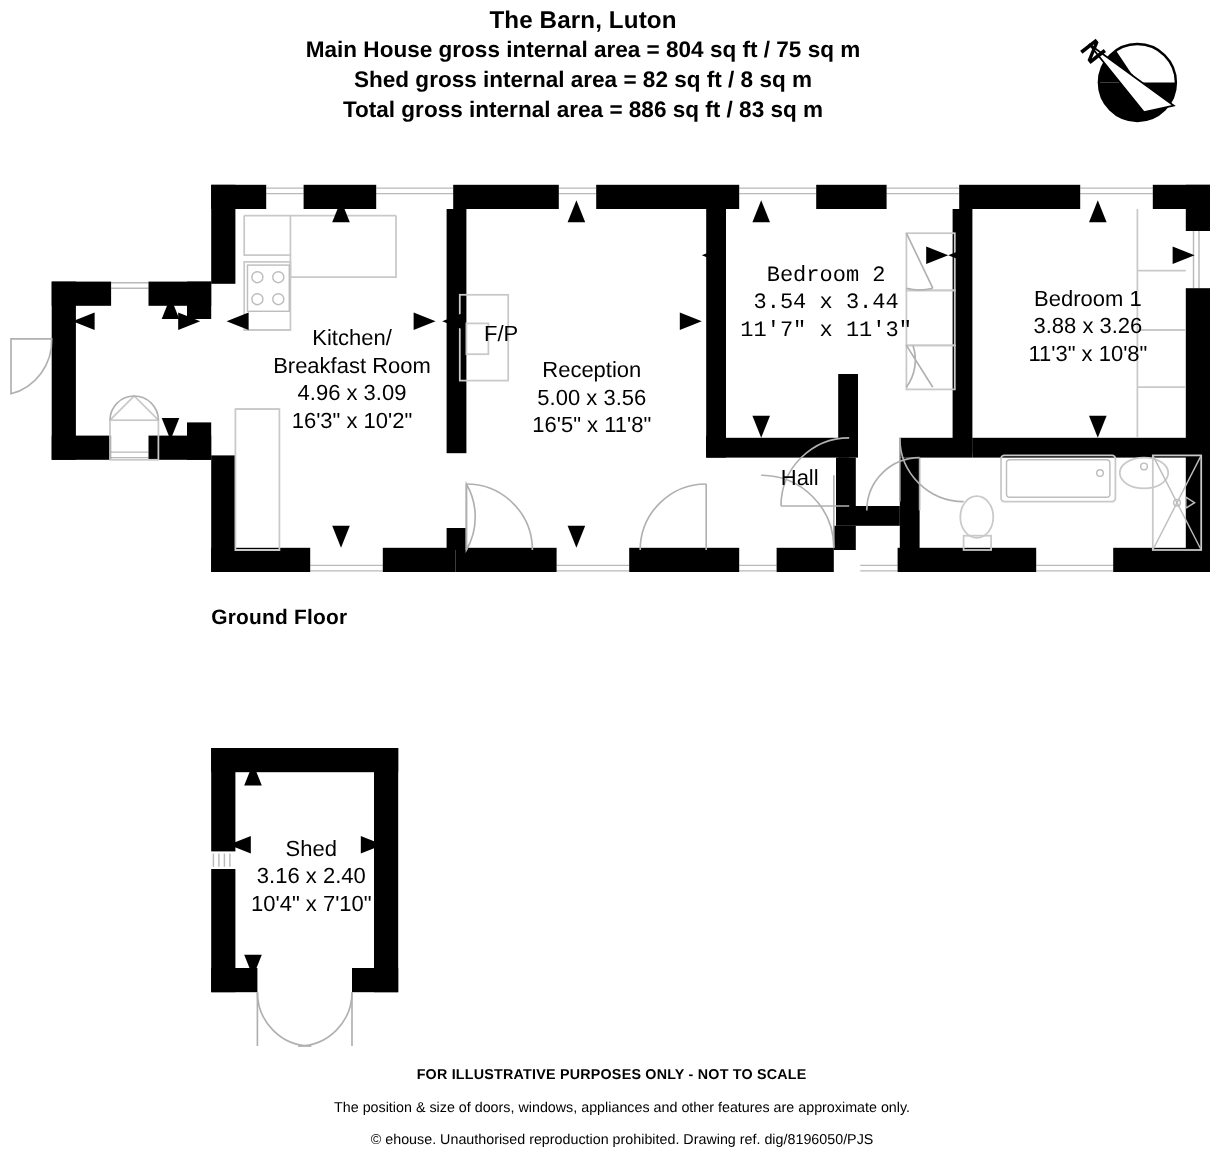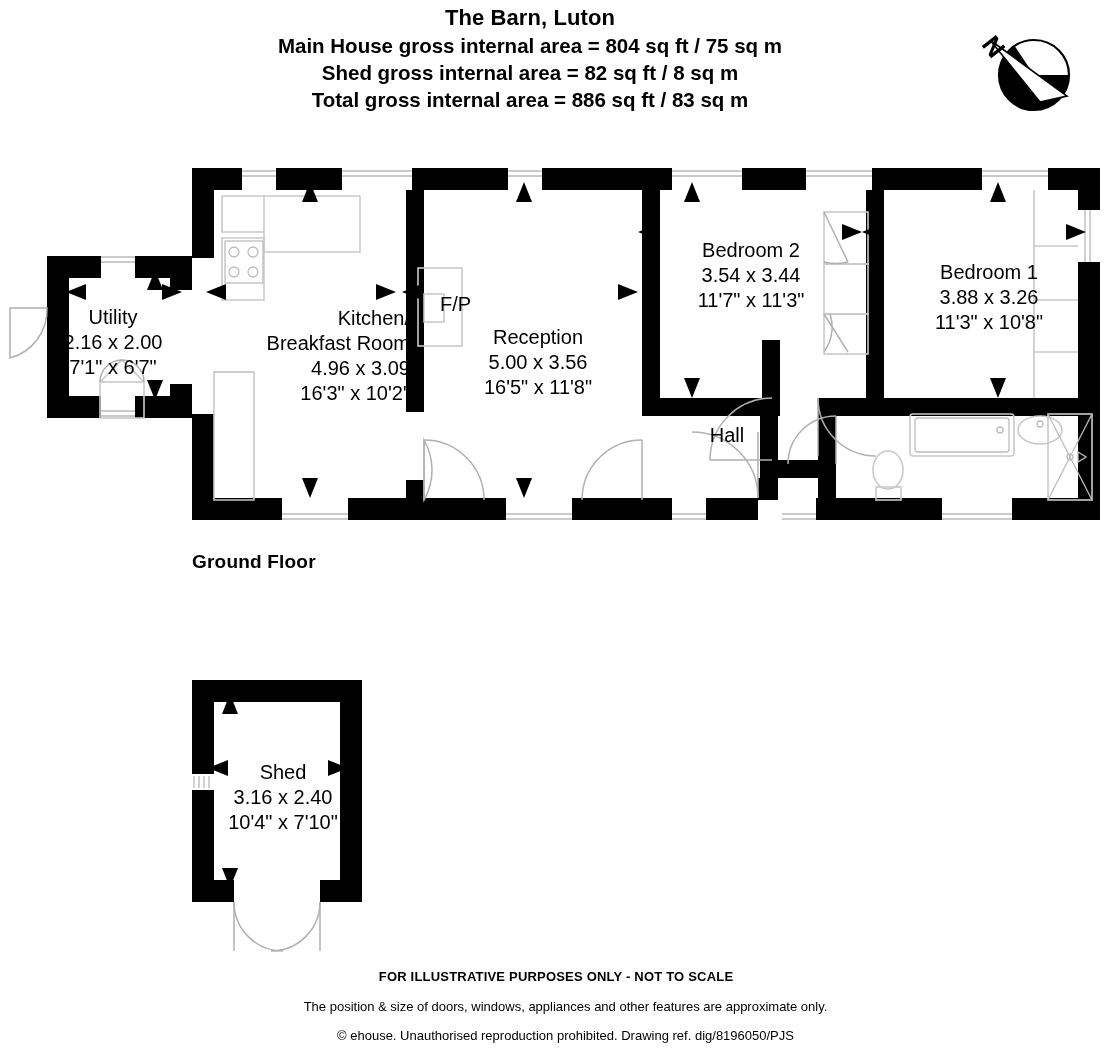--- a/index.html
+++ b/index.html
@@ -393,44 +393,39 @@
         <polygon points="230,694 222,714 238,714"></polygon>
         <polygon points="230,888 222,868 238,868"></polygon>
         <polygon points="208,768 228,760 228,776"></polygon>
         <polygon points="348,768 328,760 328,776"></polygon>
       </g>
     </g>
 
   </svg>
   </div>
 
-  <div class="lbl" style="left:38px; top:305px; width:150px;">
-    <span class="rm">Utility</span>
-    <span class="rm">2.16 x 2.00</span>
-    <span class="rm">7'1" x 6'7"</span>
-  </div>
-
-  <div class="lbl" style="left:230px; top:306px; width:180px;text-align:right;">
+
+  <div class="lbl" style="left:230px; top:296px; width:180px;">
     <span class="rm">Kitchen/</span>
     <span class="rm">Breakfast Room</span>
     <span class="rm">4.96 x 3.09</span>
     <span class="rm">16'3" x 10'2"</span>
   </div>
 
   <div class="lbl" style="left:440px; top:292px; width:60px; text-align:left;">
     <span>F/P</span>
   </div>
 
   <div class="lbl" style="left:448px; top:325px; width:180px;">
     <span class="rm">Reception</span>
     <span class="rm">5.00 x 3.56</span>
     <span class="rm">16'5" x 11'8"</span>
   </div>
 
-  <div class="lbl" style="left:660px; top:238px; width:182px;">
+  <div class="lbl" style="left:660px; top:238px; width:182px;font-family:Liberation Mono, monospace;">
     <span class="rm">Bedroom 2</span>
     <span class="rm">3.54 x 3.44</span>
     <span class="rm">11'7" x 11'3"</span>
   </div>
 
   <div class="lbl" style="left:898px; top:260px; width:182px;">
     <span class="rm">Bedroom 1</span>
     <span class="rm">3.88 x 3.26</span>
     <span class="rm">11'3" x 10'8"</span>
   </div>

